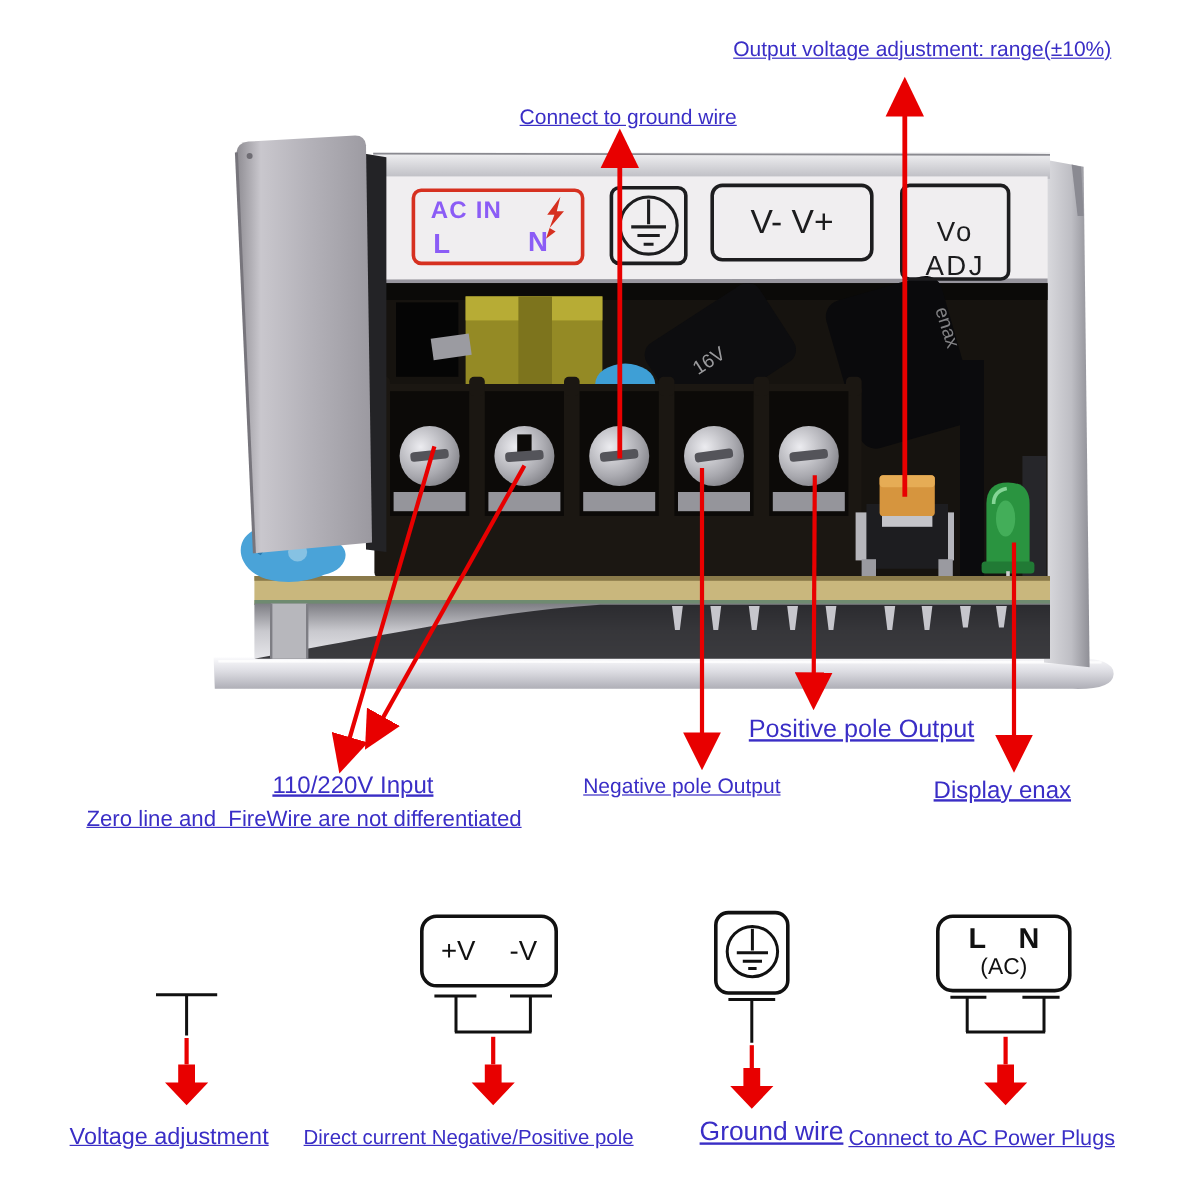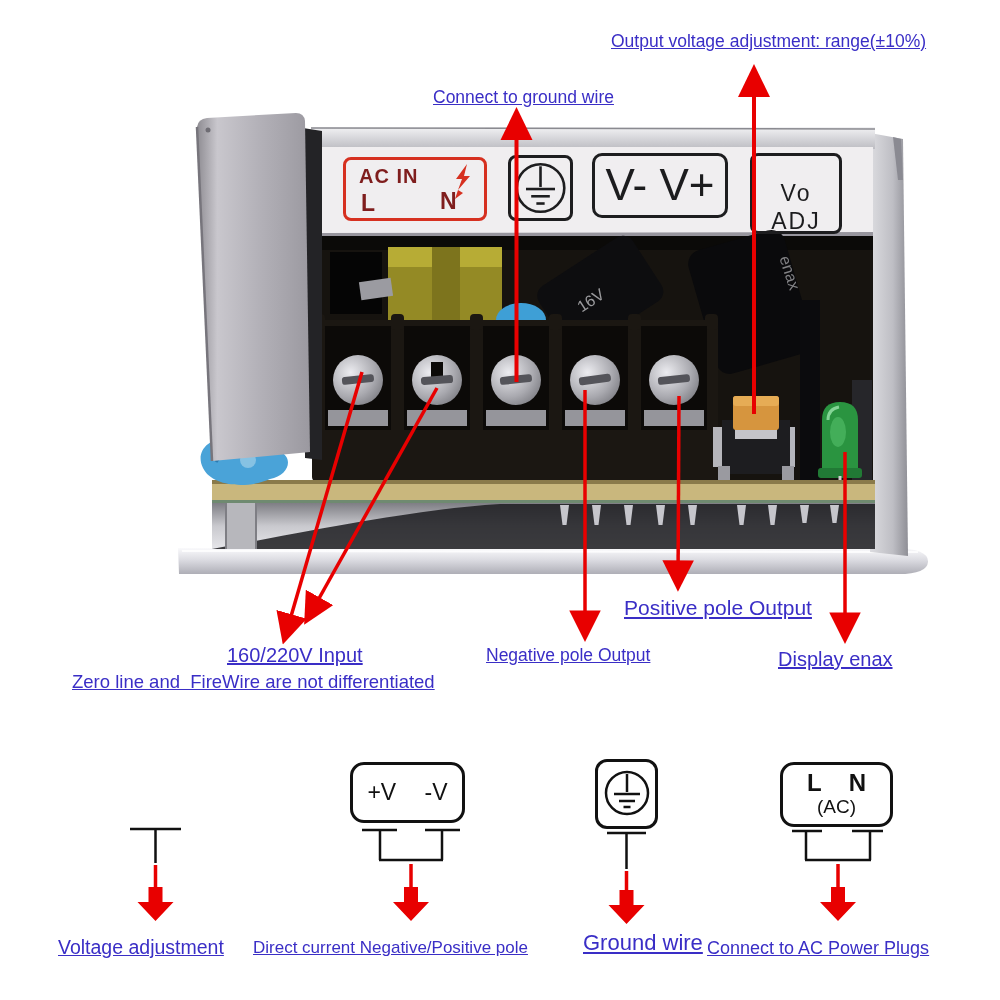--- a/index.html
+++ b/index.html
@@ -3,21 +3,21 @@
 <meta charset="utf-8">
 <style>
   html,body{margin:0;padding:0;background:#fff;}
   .canvas{position:relative;width:1000px;height:1000px;background:#ffffff;overflow:hidden;
           font-family:"Liberation Sans",sans-serif;}
   svg.layer{position:absolute;left:0;top:0;pointer-events:none;}
   .lbl{position:absolute;color:#3a2ec6;white-space:pre;line-height:1.1;text-decoration:underline;}
   .strip-box{position:absolute;box-sizing:border-box;border:3px solid #1d1d1f;border-radius:8px;}
   .legend-box{position:absolute;box-sizing:border-box;border:3px solid #111;border-radius:14px;
               color:#111;text-align:center;}
-  .acin-red{color:#7f1d1d;}
+  .acin-red{color:#8b5cf6;}
 </style>
 </head>
 <body>
 
 <div class="canvas">
 
   <svg class="layer" width="1000" height="1000" viewBox="0 0 1000 1000">
     <defs>
       <linearGradient id="gFlap" x1="0" y1="0" x2="1" y2="0">
         <stop offset="0" stop-color="#8e8c92"></stop>
@@ -201,21 +201,21 @@
     <svg width="59" height="60" viewBox="0 0 56 58" style="position:absolute;left:0px;top:0px;">
       <circle cx="28" cy="29" r="23" stroke="#1d1d1f" stroke-width="2.5" fill="none"></circle>
       <line x1="28" y1="8" x2="28" y2="28" stroke="#1d1d1f" stroke-width="2.5"></line>
       <line x1="14" y1="30" x2="42" y2="30" stroke="#1d1d1f" stroke-width="2.5"></line>
       <line x1="19" y1="37" x2="37" y2="37" stroke="#1d1d1f" stroke-width="2.5"></line>
       <line x1="24" y1="44" x2="32" y2="44" stroke="#1d1d1f" stroke-width="2.5"></line>
     </svg>
   </div>
 
   <div class="strip-box" style="left:592px;top:153px;width:136px;height:65px;border-radius:10px;color:#1c1c1e;
-              font-size:44px;font-weight:500;text-align:center;line-height:58px;">
+              font-size:28px;font-weight:500;text-align:center;line-height:58px;">
     <span>V- V+</span>
   </div>
 
   <div class="strip-box" style="left:750px;top:153px;width:92px;height:81px;color:#1c1c1e;text-align:center;
               font-size:23px;letter-spacing:2px;line-height:1.2;padding-top:24px;">
     <div>Vo</div>
     <div>ADJ</div>
   </div>
 
   <svg class="layer" width="1000" height="1000" viewBox="0 0 1000 1000">
@@ -260,21 +260,21 @@
     <g fill="#e80000">
       <polygon points="148.5,887 162.5,887 162.5,902 173.5,902 155.5,921 137.5,902 148.5,902"></polygon>
       <polygon points="404,887 418,887 418,902 429,902 411,921 393,902 404,902"></polygon>
       <polygon points="619.5,890 633.5,890 633.5,905 644.5,905 626.5,924 608.5,905 619.5,905"></polygon>
       <polygon points="831,887 845,887 845,902 856,902 838,921 820,902 831,902"></polygon>
     </g>
   </svg>
 
   <div class="lbl" style="left:611px;top:32px;font-size:17.5px;">Output voltage adjustment: range(±10%)</div>
   <div class="lbl" style="left:433px;top:88px;font-size:17.5px;">Connect to ground wire</div>
-  <div class="lbl" style="left:227px;top:644px;font-size:20px;">160/220V Input</div>
+  <div class="lbl" style="left:227px;top:644px;font-size:20px;">110/220V Input</div>
   <div class="lbl" style="left:72px;top:672px;font-size:18.5px;text-align:right;">Zero line and  FireWire are not differentiated</div>
   <div class="lbl" style="left:486px;top:646px;font-size:17.5px;">Negative pole Output</div>
   <div class="lbl" style="left:624px;top:596px;font-size:21px;">Positive pole Output</div>
   <div class="lbl" style="left:778px;top:648px;font-size:20px;">Display enax</div>
 
   <div class="legend-box" style="left:350px;top:762px;width:115px;height:61px;font-size:23px;line-height:55px;word-spacing:22px;">
     <span>+V -V</span>
   </div>
   <div class="legend-box" style="left:595px;top:759px;width:63px;height:70px;border-radius:12px;">
     <svg width="56" height="62" viewBox="0 0 56 62" style="margin-top:1px;">

